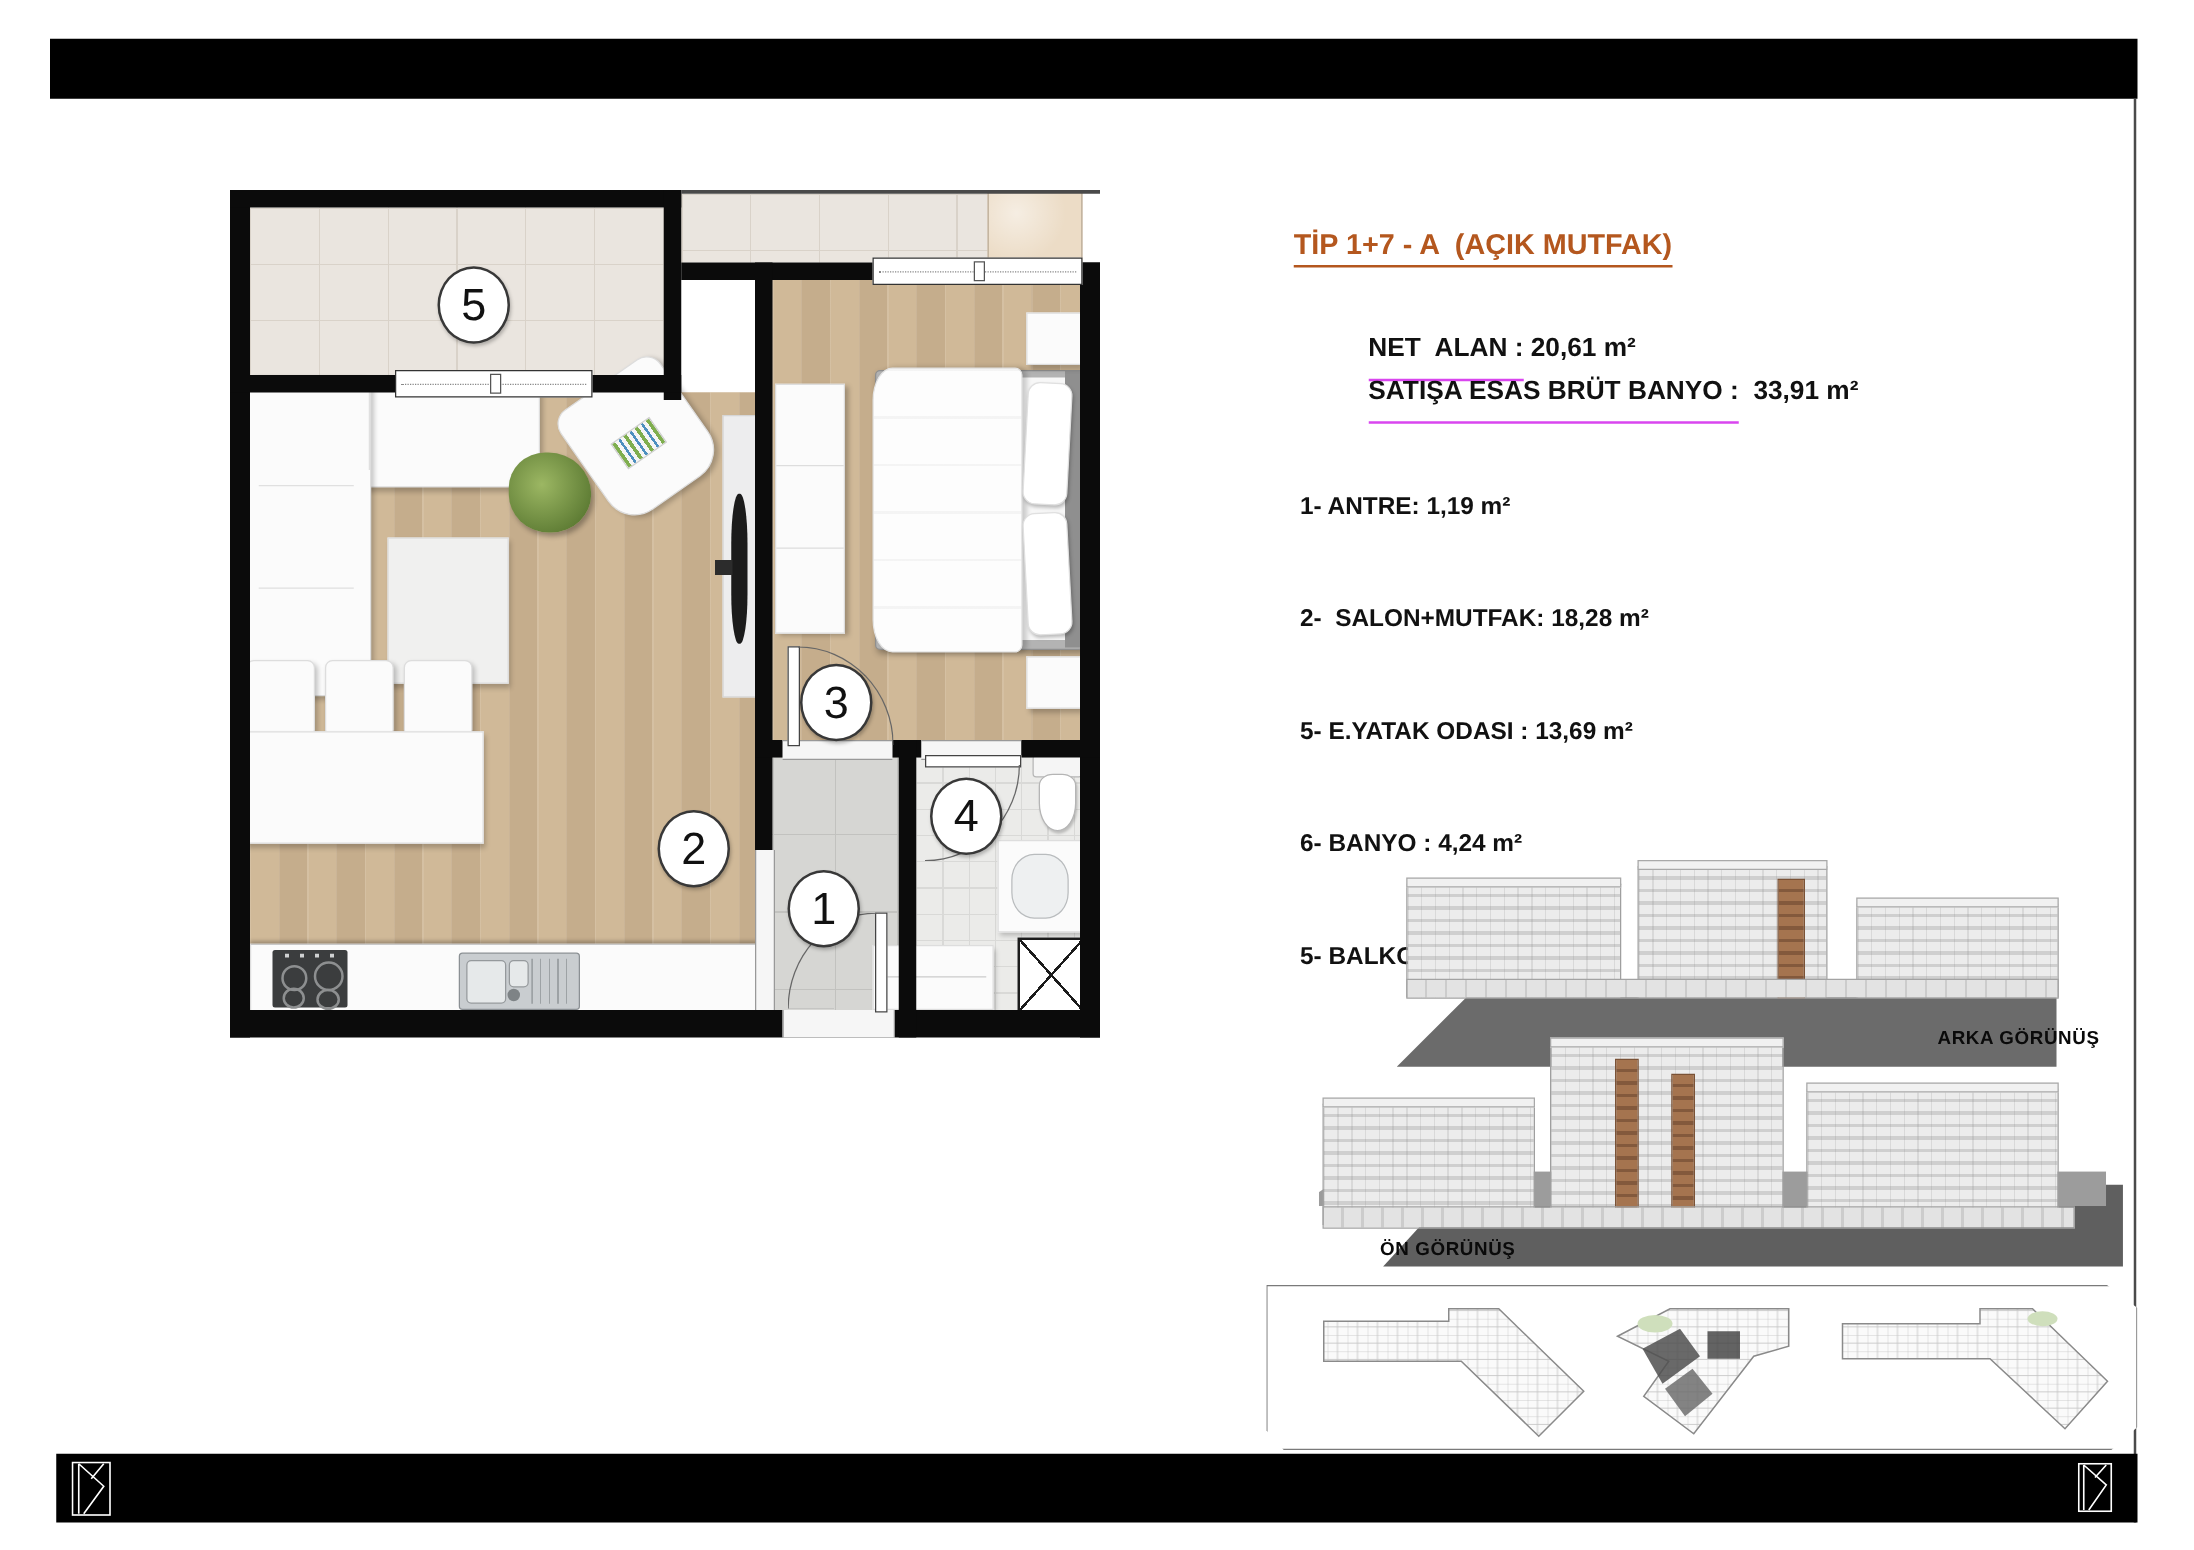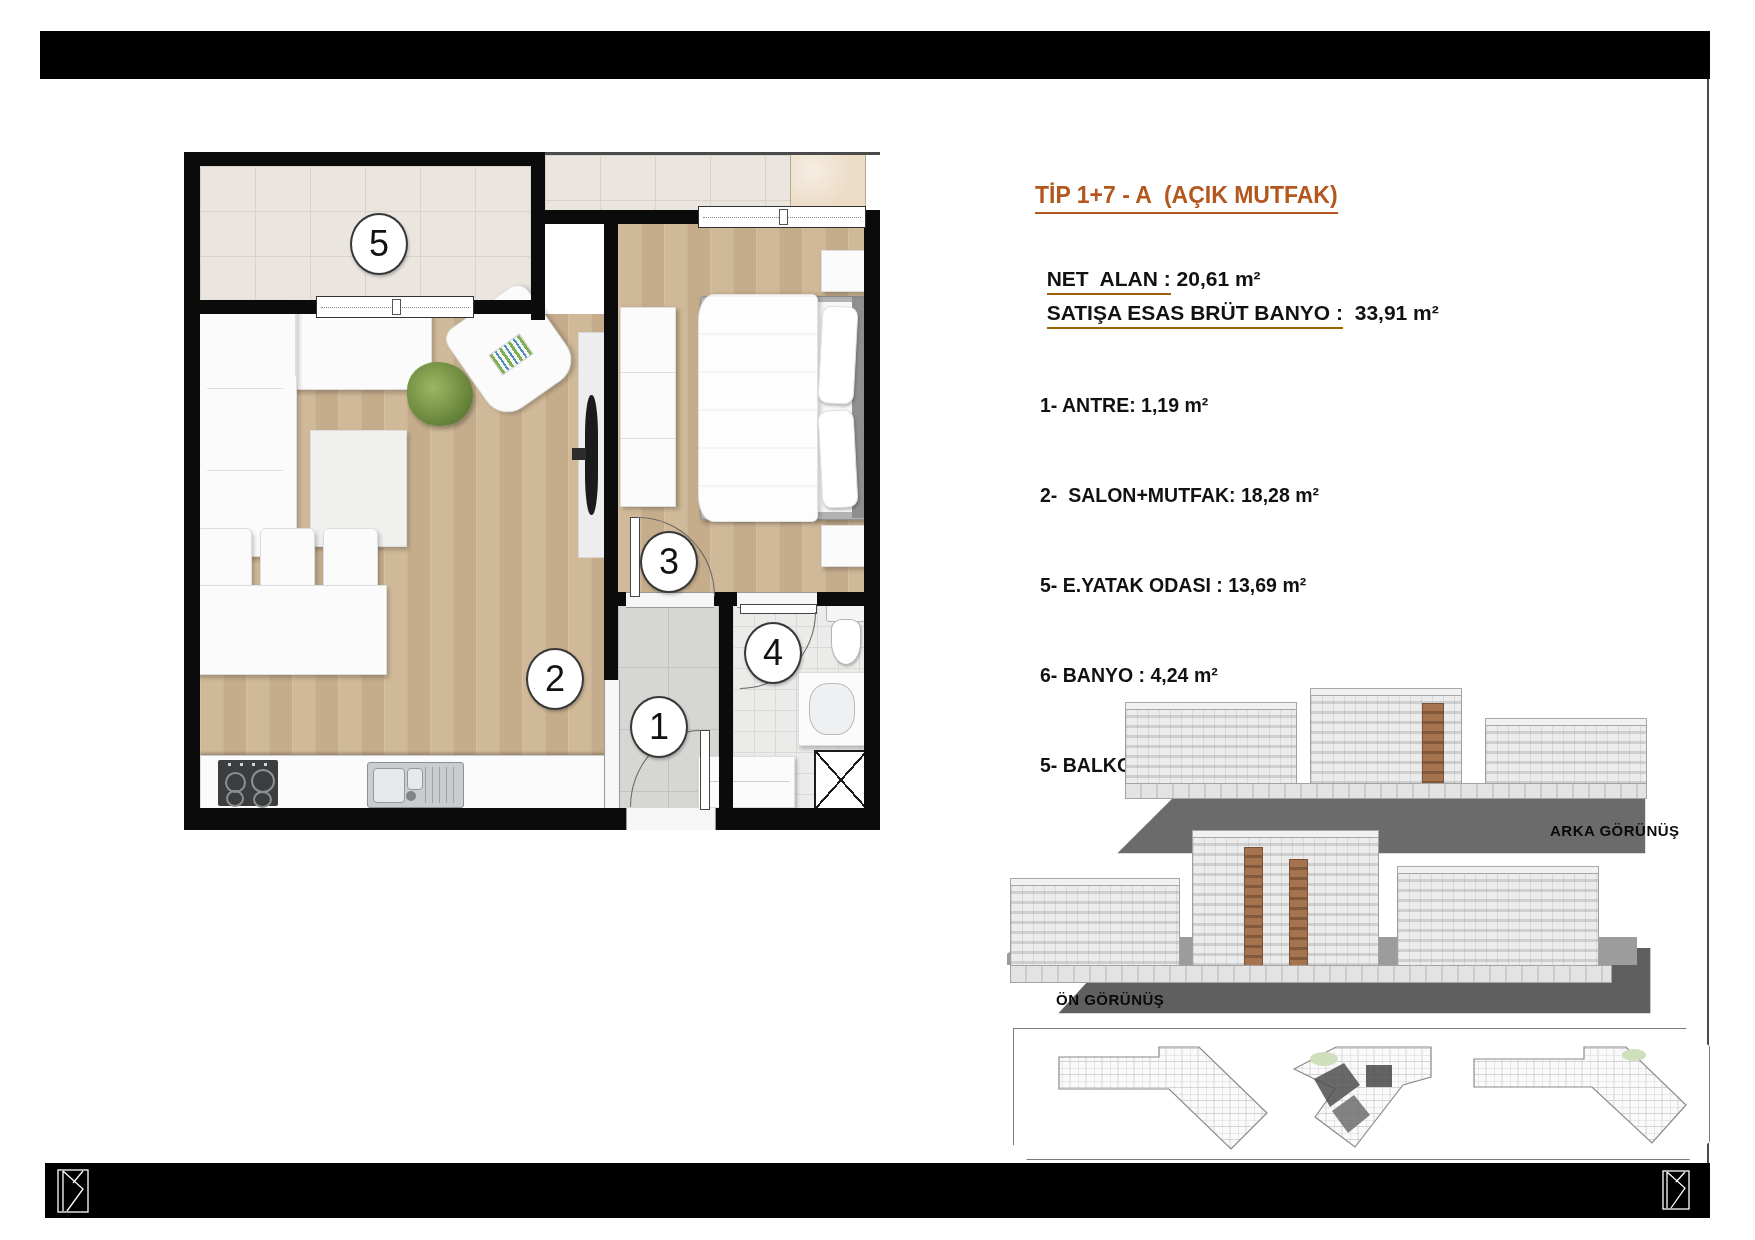--- a/index.html
+++ b/index.html
@@ -8,21 +8,21 @@
   .abs{position:absolute;}
   
   #topbar{left:40px;top:31px;width:1670px;height:48px;background:#000;}
   #rightedge{left:1707px;top:79px;width:2px;height:1139px;background:#4a4a4a;}
   #footer{left:45px;top:1163px;width:1665px;height:55px;background:#000;}
   .klogo{stroke:#fff;fill:none;stroke-width:1.3;}
   
   #title{left:1035px;top:182px;font-size:23px;font-weight:bold;color:#b4571e;
          border-bottom:2px solid #b4571e;padding-bottom:3px;white-space:pre-wrap;}
   .arealine{left:1035px;font-size:21px;font-weight:bold;color:#111;white-space:pre-wrap;}
-  .arealine .lbl{border-bottom:2px solid #a16207;padding-bottom:3px;}
+  .arealine .lbl{border-bottom:2px solid #d946ef;padding-bottom:13px;margin-left:48px;}
   #roomlist{left:1040px;top:330px;font-size:19.5px;font-weight:bold;color:#111;line-height:30px;white-space:pre-wrap;}
   
   .wall{background:#0b0b0b;}
   .floor-wood{background:#cdb596;
     background-image:
       repeating-linear-gradient(90deg,rgba(255,255,255,.10) 0 1px,rgba(0,0,0,0) 1px 23px),
       repeating-linear-gradient(90deg,#d0b998 0 23px,#c5ad8c 23px 46px),
       repeating-linear-gradient(180deg,rgba(90,65,40,.06) 0 2px,rgba(0,0,0,0) 2px 88px);}
   .tile-bal{background:#eae5df;
     background-image:repeating-linear-gradient(90deg,#d9d2c9 0 1px,rgba(0,0,0,0) 1px 55px),
@@ -206,21 +206,21 @@
       <div class="cap"></div>
     </div>
   <div class="browncol" style="left:322px;top:18px;width:20px;height:94px;"></div>
   <div class="bldg" style="left:385px;top:38px;width:160px;height:74px;">
       <div class="cap"></div>
     </div>
   <div class="podium" style="left:25px;top:98px;width:520px;height:14px;"></div>
   <div class="elev-label" style="left:450px;top:137px;">ARKA GÖRÜNÜŞ</div>
 </div>
 
-<div class="abs" style="left:992px;top:825px;width:665px;height:192px;text-decoration:underline;">
+<div class="abs" style="left:1040px;top:825px;width:665px;height:192px;text-decoration:underline;">
   <div class="abs" style="left:0;top:0;width:665px;height:192px;background:#5f5f5f;
               clip-path:polygon(10% 98%,19% 64%,99% 64%,99% 98%);"></div>
   <div class="abs" style="left:15px;top:112px;width:630px;height:28px;background:#9c9c9c;clip-path:polygon(0 60%,4% 0,100% 0,100% 100%,0 100%);"></div>
   <div class="bldg" style="left:18px;top:58px;width:168px;height:96px;">
       <div class="cap"></div>
     </div>
   <div class="bldg" style="left:200px;top:10px;width:185px;height:144px;">
       <div class="cap"></div>
     </div>
   <div class="browncol" style="left:252px;top:22px;width:17px;height:132px;"></div>

